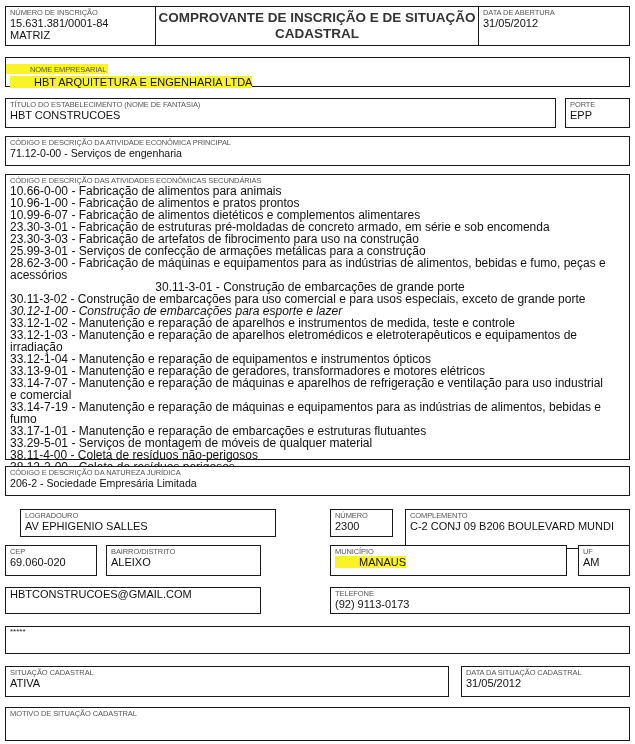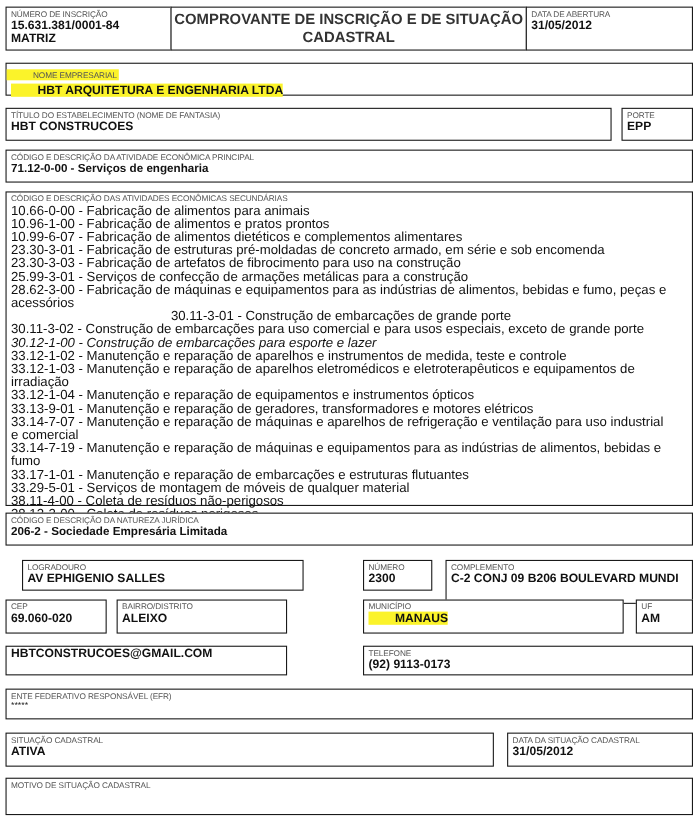--- a/index.html
+++ b/index.html
@@ -1,21 +1,21 @@
 <!DOCTYPE html>
 <html><head>
 <meta charset="utf-8">
 <style>
   html, body { margin: 0; padding: 0; background: #ffffff; }
   body { width: 635px; height: 744px; position: relative; overflow: hidden;
          font-family: "Liberation Sans", sans-serif; color: #1a1a1a; }
   .box { position: absolute; border: 1px solid #1a1a1a; box-sizing: border-box; background: #fff; }
   .lbl { display: block; font-size: 7.5px; color: #555; line-height: 9px; padding: 1px 0 0 4px;
          letter-spacing: -0.1px; text-transform: uppercase; white-space: nowrap; }
-  .val { display: block; font-size: 11px; font-weight: bold; line-height: 12px; padding-left: 4px;
+  .val { display: block; font-size: 11px; font-weight: normal; line-height: 12px; padding-left: 4px;
          white-space: nowrap; color: #111; }
   .hl { background: #fbf32a; padding-left: 24px; }
   .title { position: absolute; left: 0; right: 0; top: 3px; text-align: center;
            font-size: 13.5px; font-weight: bold; line-height: 16px; color: #333; }
   .acts { padding-left: 4px; font-size: 12px; line-height: 12px; color: #111; }
   .act { display: block; }
   .stars { font-size: 8px; padding-left: 4px; line-height: 9px; display: block; }
 </style>
 </head>
 <body>
@@ -118,21 +118,20 @@
 
 <div class="box" style="left:5px;top:587px;width:256px;height:27px;">
   <span class="val">HBTCONSTRUCOES@GMAIL.COM</span>
 </div>
 <div class="box" style="left:330px;top:587px;width:300px;height:27px;">
   <span class="lbl">TELEFONE</span>
   <span class="val">(92) 9113-0173</span>
 </div>
 
 <div class="box" style="left:5px;top:626px;width:625px;height:28px;">
-  <span class="lbl">ENTE FEDERATIVO RESPONSÁVEL (EFR)</span>
   <span class="stars">*****</span>
 </div>
 
 <div class="box" style="left:5px;top:666px;width:444px;height:31px;">
   <span class="lbl">SITUAÇÃO CADASTRAL</span>
   <span class="val">ATIVA</span>
 </div>
 <div class="box" style="left:461px;top:666px;width:169px;height:31px;">
   <span class="lbl">DATA DA SITUAÇÃO CADASTRAL</span>
   <span class="val">31/05/2012</span>

